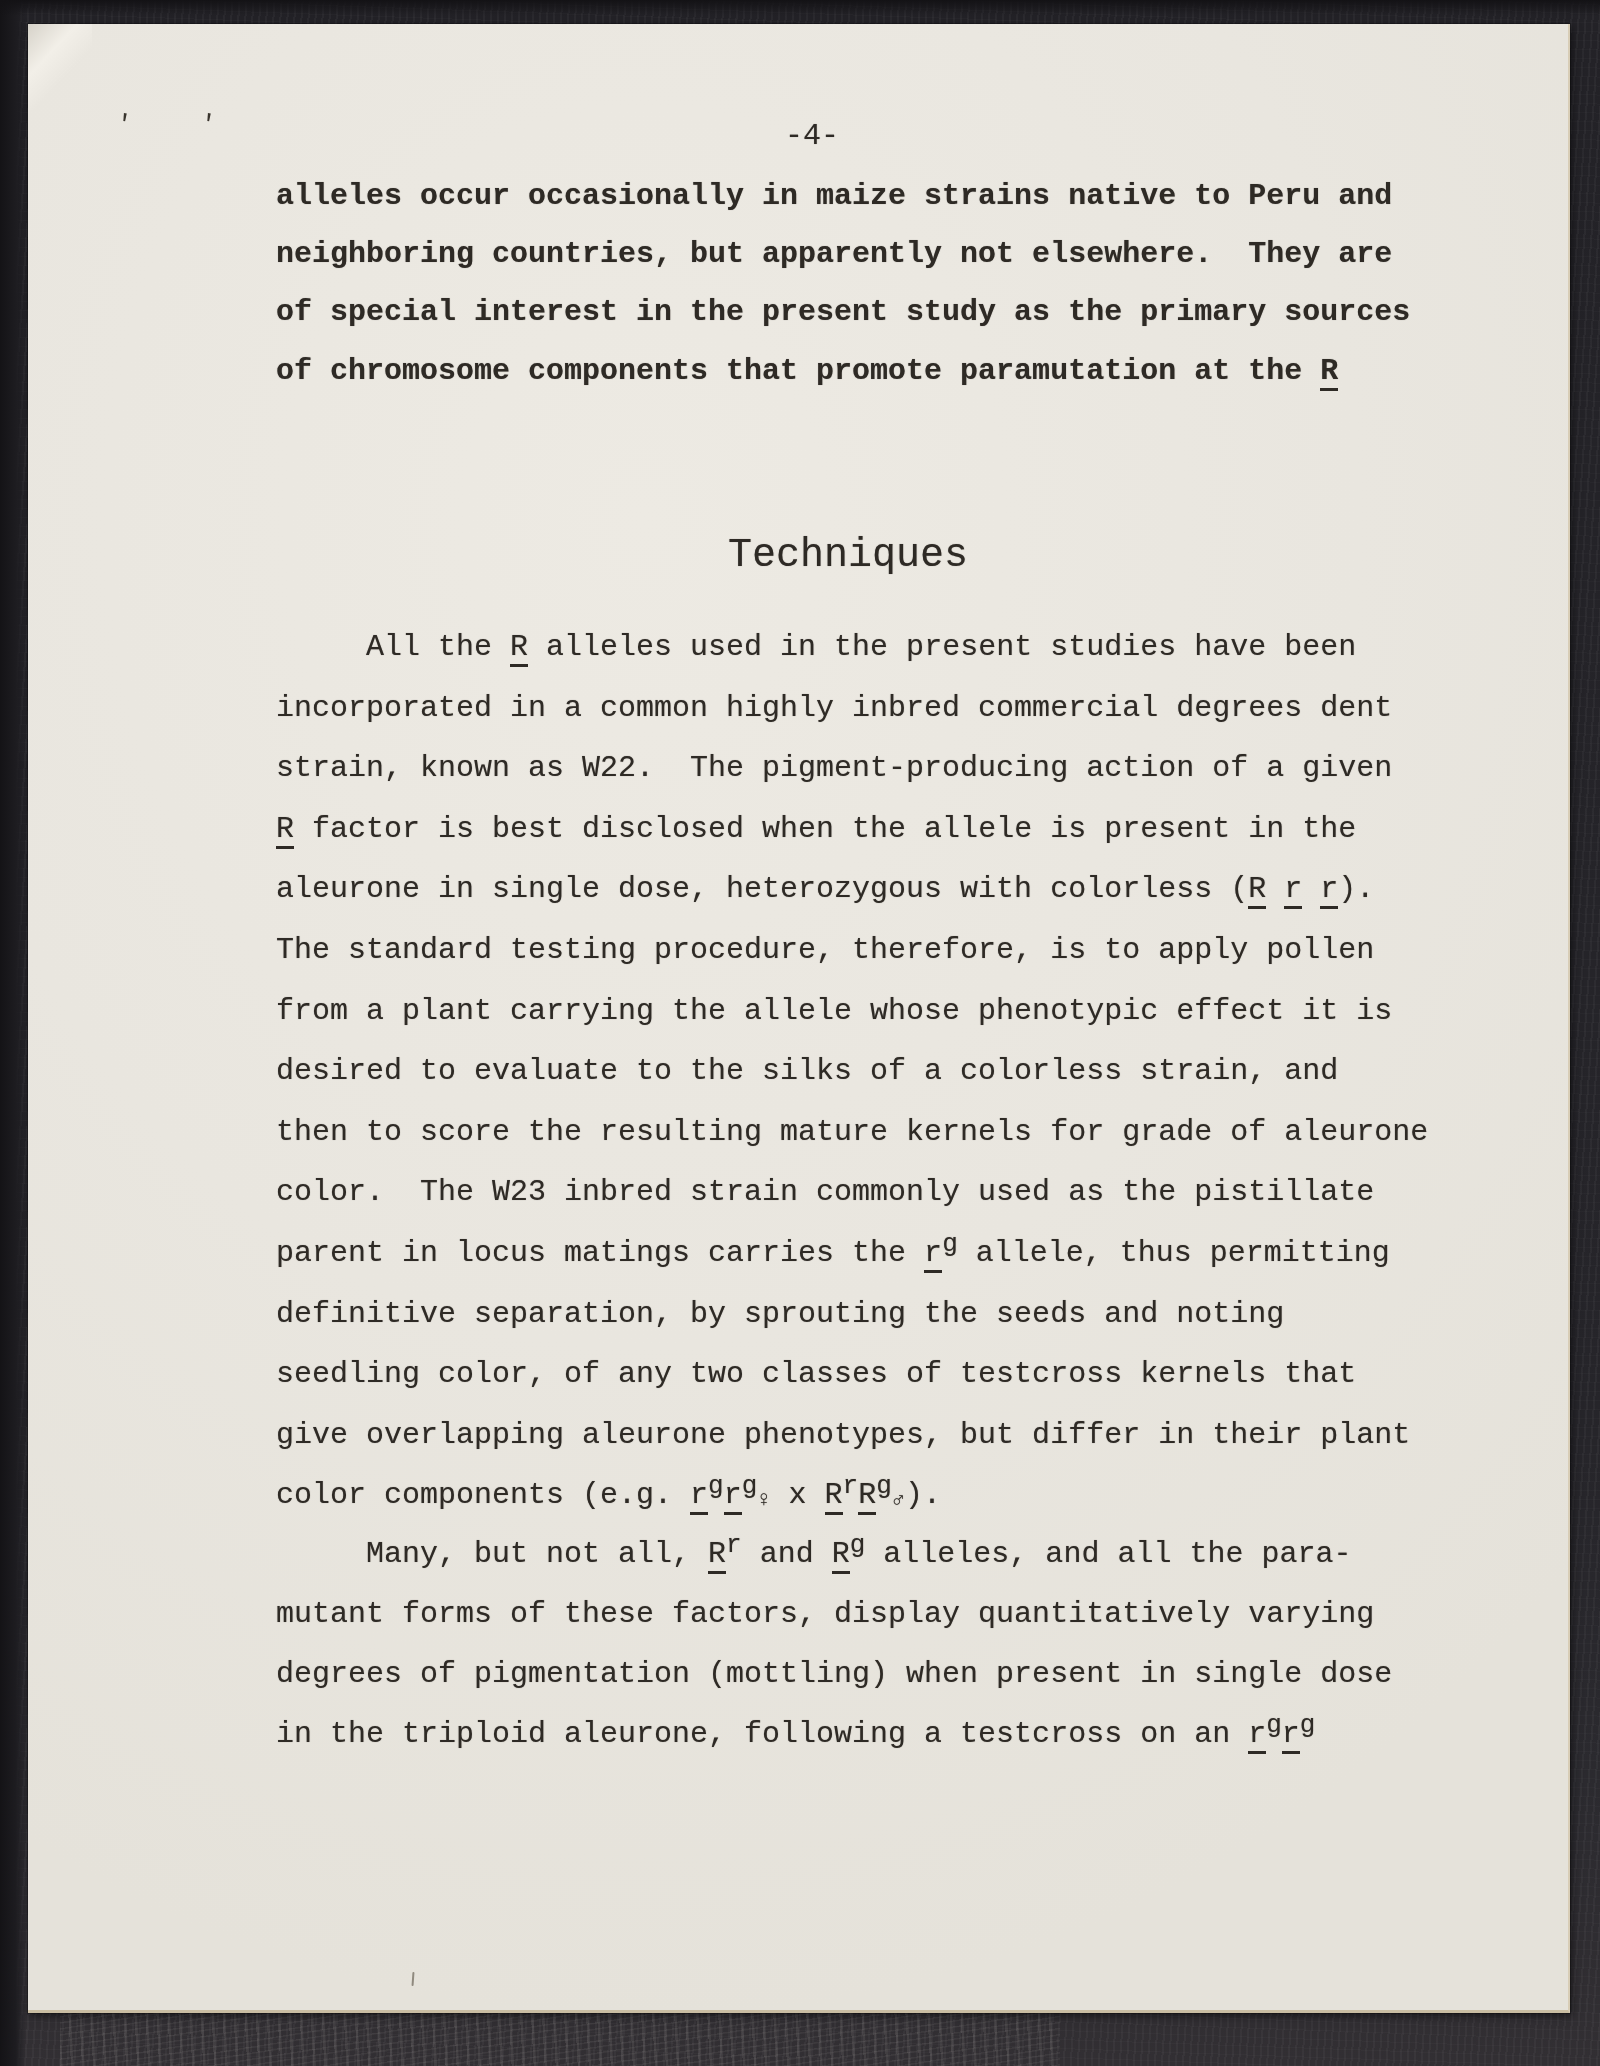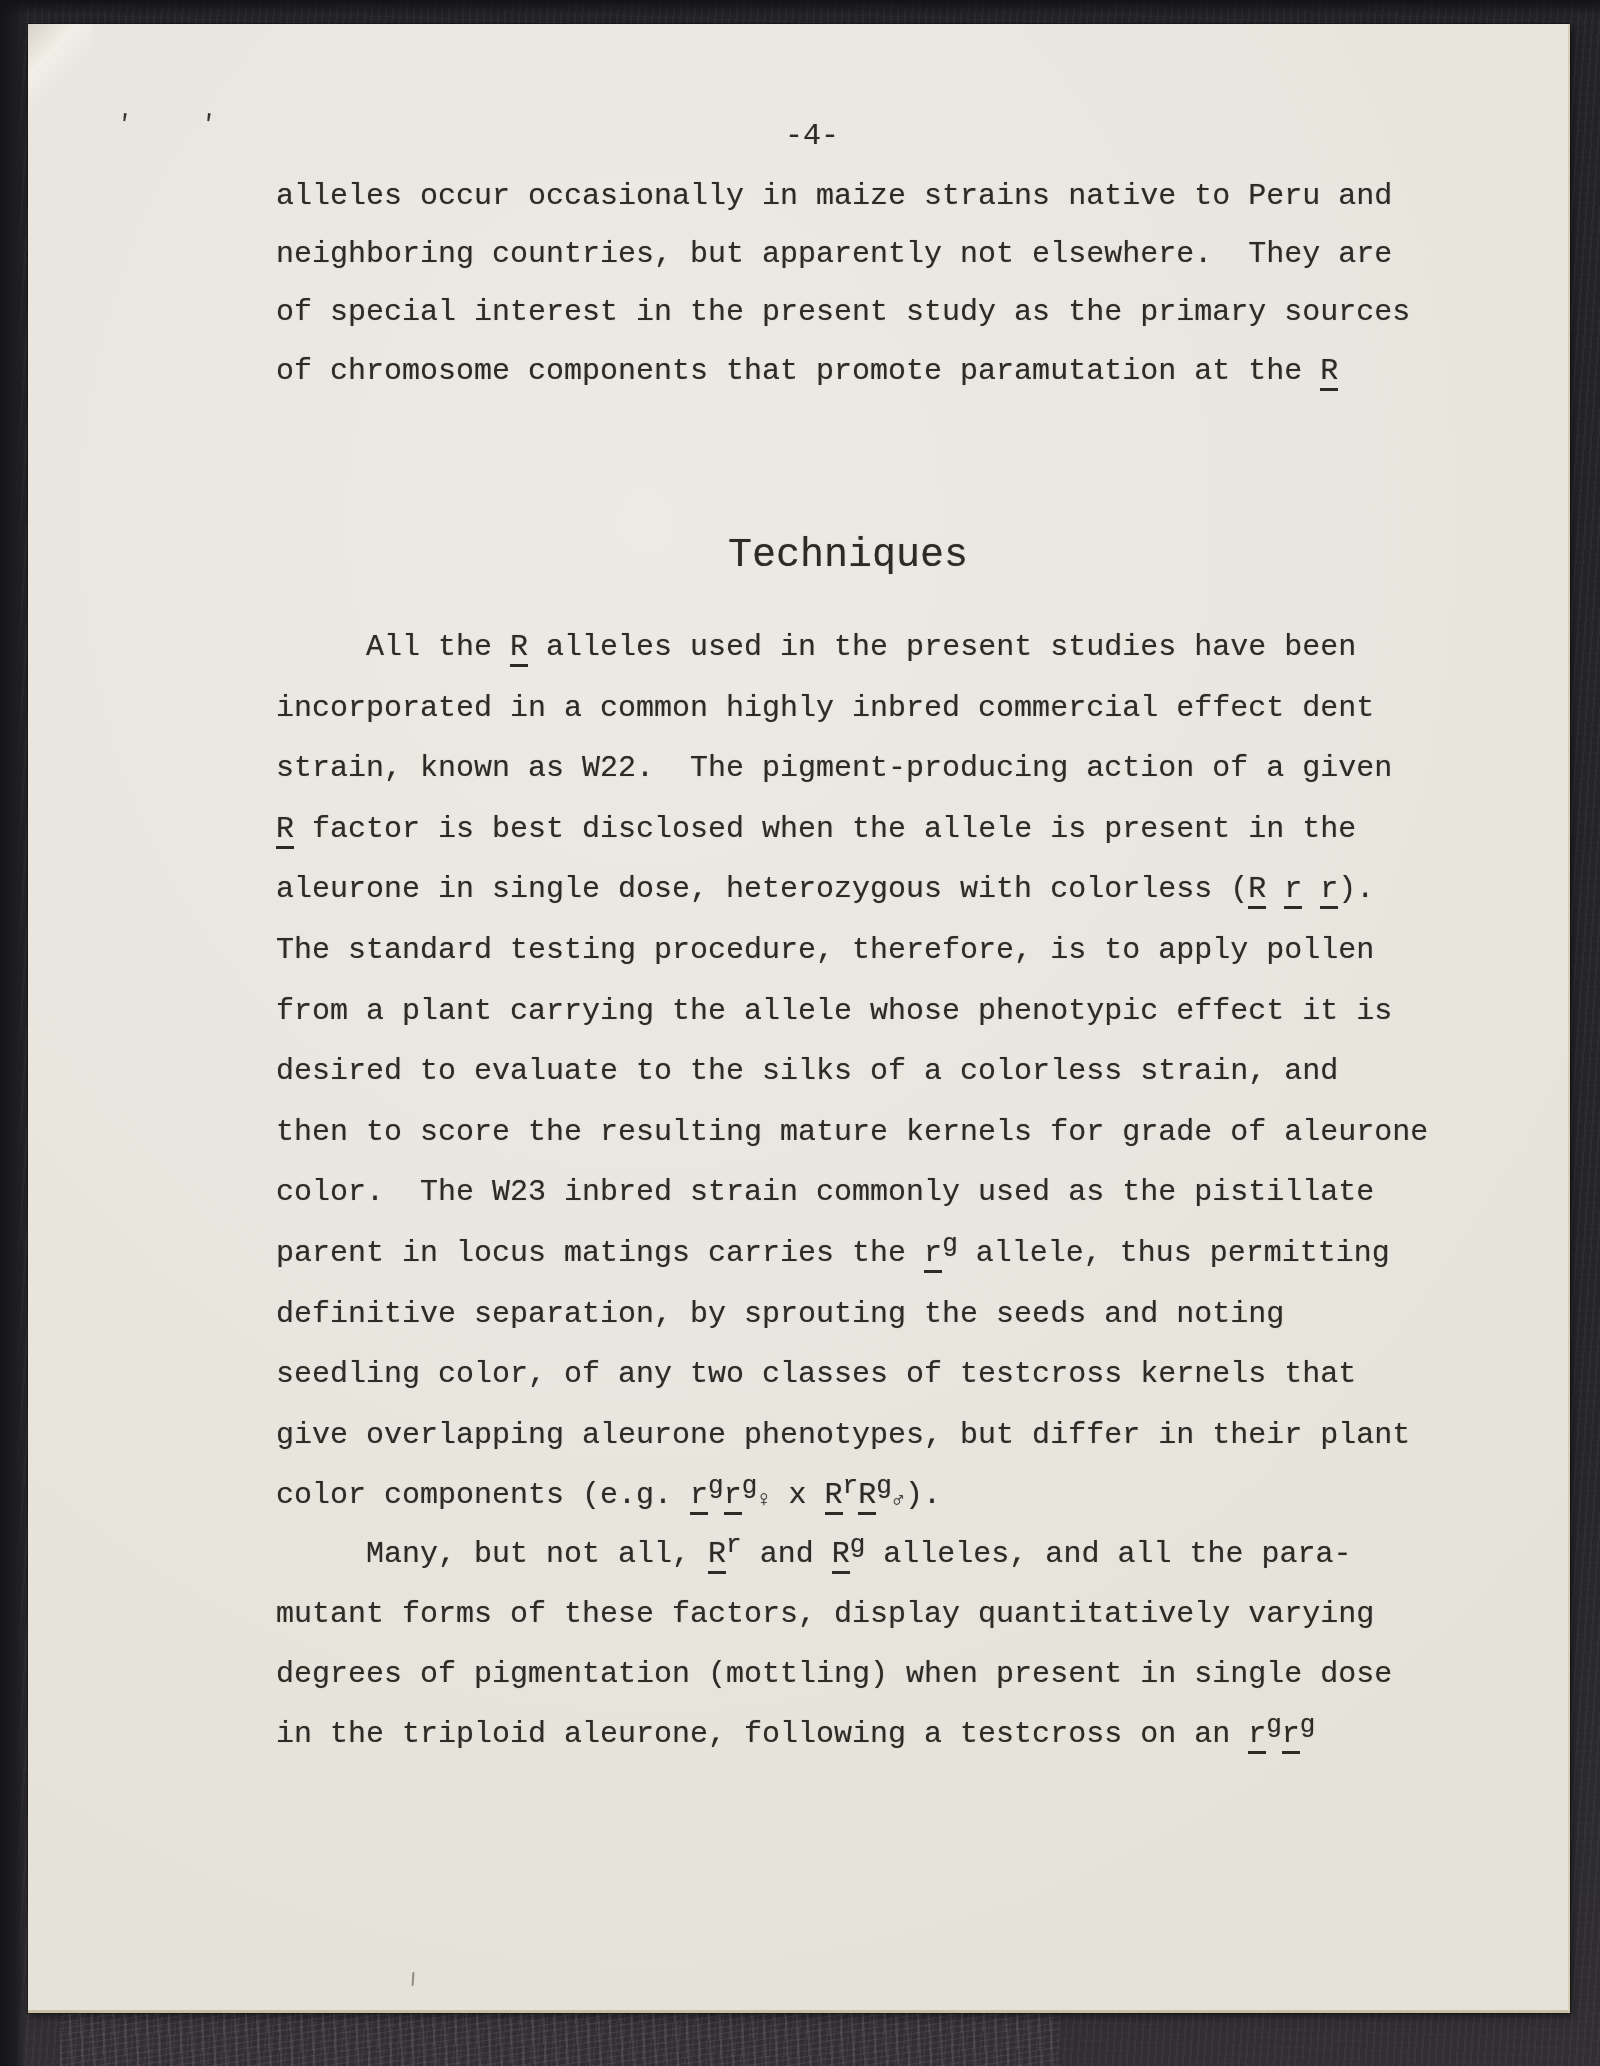--- a/index.html
+++ b/index.html
@@ -36,21 +36,21 @@
   .corner-fold{
     position:absolute;left:0;top:0;width:64px;height:86px;
     background:linear-gradient(133deg,#d6d2c9 0%,#f2efe8 34%,rgba(242,239,232,0) 60%);
     pointer-events:none;
   }
   .ink{color:#2e2a25;text-shadow:0 0 1px rgba(46,42,37,0.45);}
   .line{
     white-space:pre;font-size:30px;letter-spacing:0;
   }
   .para{position:absolute;}
-  #para-0{left:248px;top:143px;}
+  #para-0{left:248px;top:143px;font-weight:bold;}
   #para-0 .line{line-height:58.2px;height:58.2px;}
   #para-1{left:248px;top:593px;}
   #para-1 .line{line-height:60.6px;height:60.6px;}
   #para-2{left:248px;top:1500px;}
   #para-2 .line{line-height:60px;height:60px;font-family:Liberation Mono, monospace;}
   .page-number{
     position:absolute;left:757px;top:93px;font-size:30px;line-height:38px;white-space:pre;
   }
   .section-heading{
     position:absolute;left:700px;top:513px;font-size:40px;line-height:38px;white-space:pre;
@@ -95,21 +95,21 @@
   <div class="section-heading ink">Techniques</div>
 
   <div class="para ink" id="para-0">
       <div class="line"><span>alleles occur occasionally in maize strains native to Peru and</span></div>
       <div class="line"><span>neighboring countries, but apparently not elsewhere.  They are</span></div>
       <div class="line"><span>of special interest in the present study as the primary sources</span></div>
       <div class="line"><span>of chromosome components that promote paramutation at the </span><span class="u">R</span></div>
     </div>
   <div class="para ink" id="para-1">
       <div class="line">     <span>All the </span><span class="u">R</span><span> alleles used in the present studies have been</span></div>
-      <div class="line"><span>incorporated in a common highly inbred commercial effect dent</span></div>
+      <div class="line"><span>incorporated in a common highly inbred commercial degrees dent</span></div>
       <div class="line"><span>strain, known as W22.  The pigment-producing action of a given</span></div>
       <div class="line"><span class="u">R</span><span> factor is best disclosed when the allele is present in the</span></div>
       <div class="line"><span>aleurone in single dose, heterozygous with colorless (</span><span class="u">R</span><span> </span><span class="u">r</span><span> </span><span class="u">r</span><span>).</span></div>
       <div class="line"><span>The standard testing procedure, therefore, is to apply pollen</span></div>
       <div class="line"><span>from a plant carrying the allele whose phenotypic effect it is</span></div>
       <div class="line"><span>desired to evaluate to the silks of a colorless strain, and</span></div>
       <div class="line"><span>then to score the resulting mature kernels for grade of aleurone</span></div>
       <div class="line"><span>color.  The W23 inbred strain commonly used as the pistillate</span></div>
       <div class="line"><span>parent in locus matings carries the </span><span class="u">r</span><span class="sup">g</span><span> allele, thus permitting</span></div>
       <div class="line"><span>definitive separation, by sprouting the seeds and noting</span></div>

